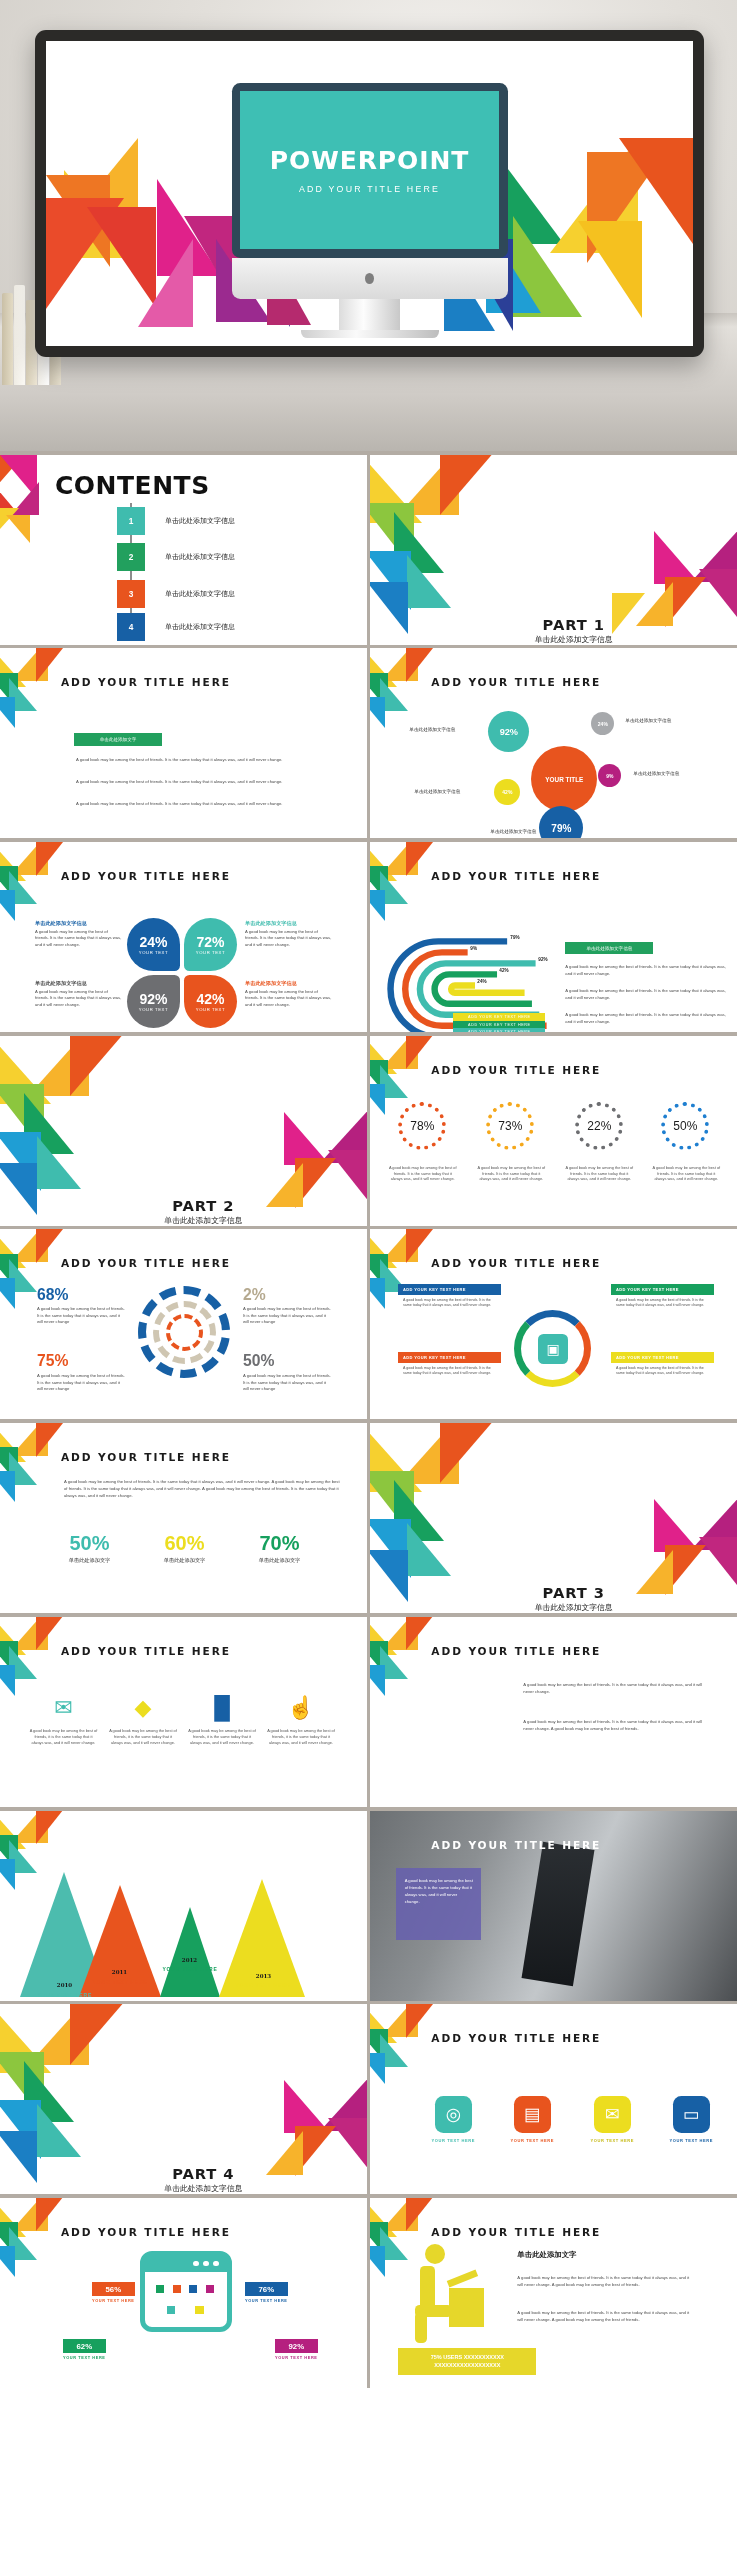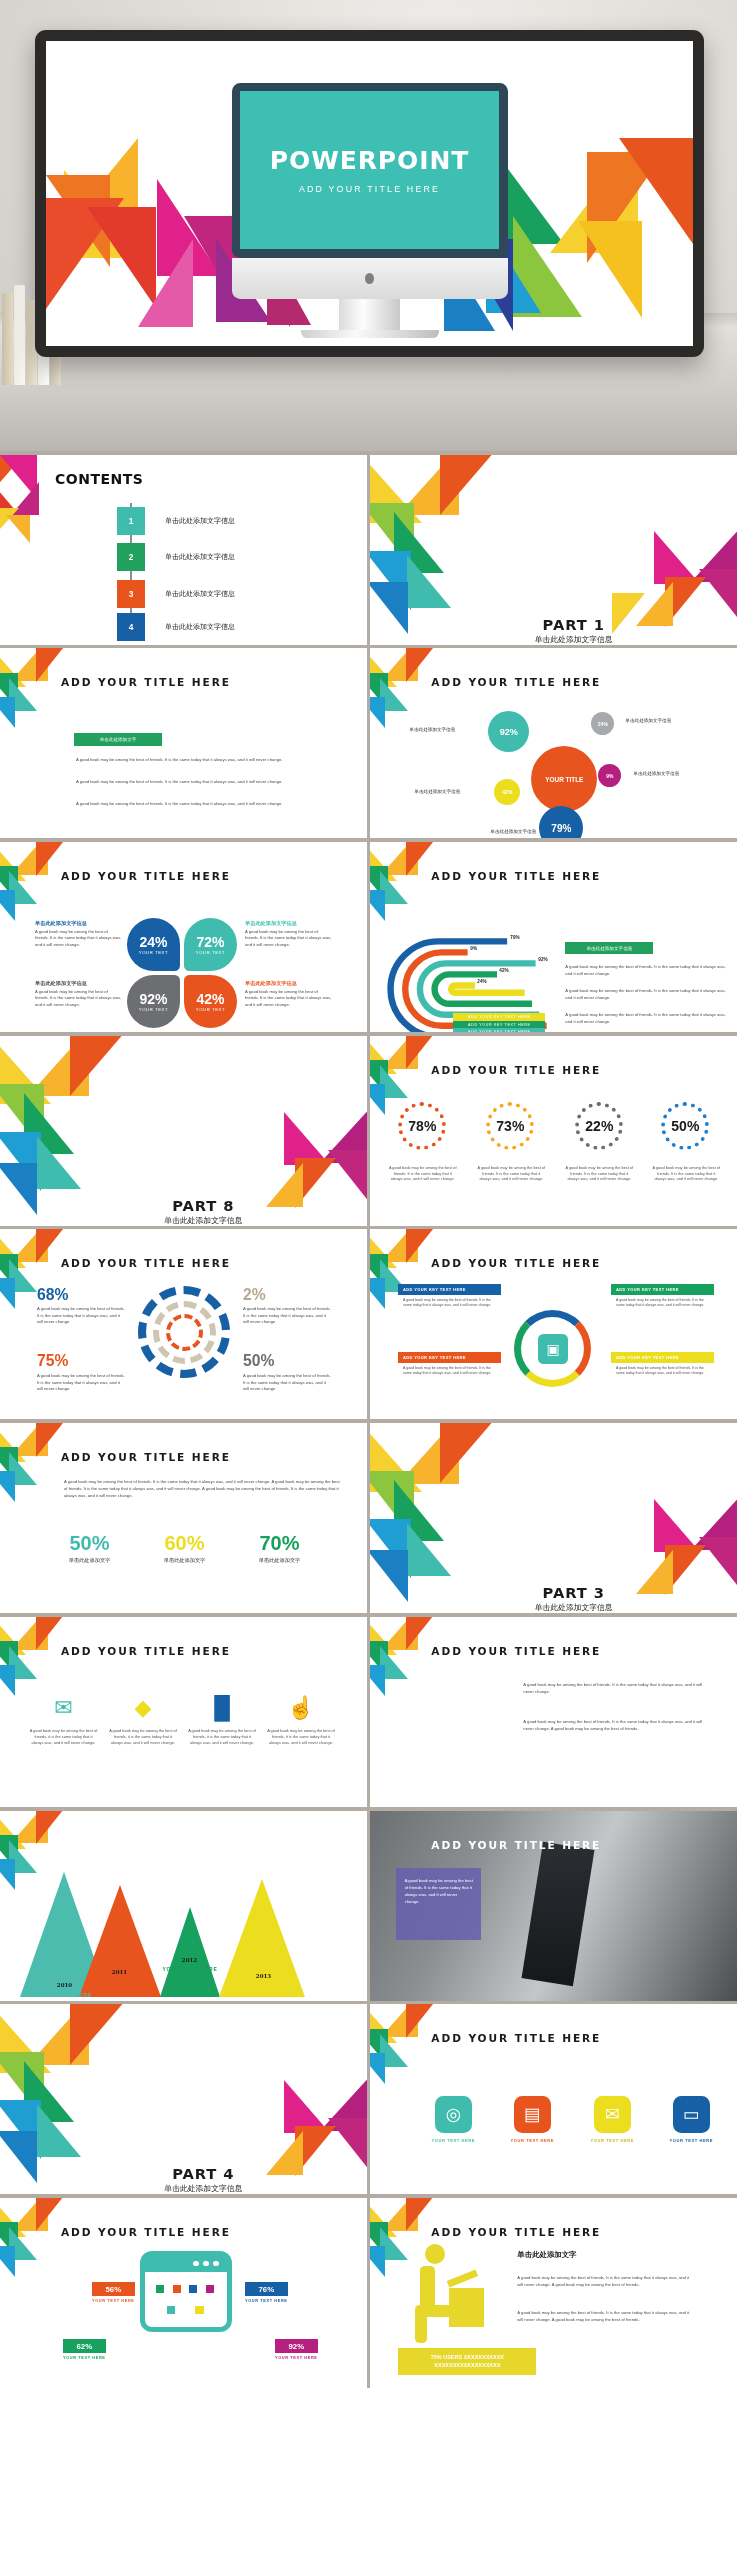--- a/index.html
+++ b/index.html
@@ -47,21 +47,21 @@
     font-weight:bold;font-size:10.6px;letter-spacing:1.9px;color:#1b1b1b;}
   .corner-tl{position:absolute;left:-5.5px;top:-3.7px;width:59px;height:57px;}
   .tri{position:absolute;width:0;height:0;}
 
   .body-txt{font-size:4.2px;line-height:1.55;color:#4a4a4a;}
   .cn{font-family:"DejaVu Sans",sans-serif;}
   .grn-btn{background:#22a05e;color:#fff;font-size:4.6px;padding:3.7px 0;text-align:center;}
 
   
   .contents-h{position:absolute;left:55px;top:16.6px;font-family:"DejaVu Sans",sans-serif;
-    font-weight:bold;font-size:14px;color:#111;letter-spacing:0.5px;}
+    font-weight:bold;font-size:25px;color:#111;letter-spacing:0.5px;}
   .c-line{position:absolute;left:130px;top:48px;width:1.5px;height:122px;background:#8d8d8d;}
   .c-row{position:absolute;left:117px;display:flex;align-items:center;gap:20px;}
   .c-num{width:28px;height:28px;display:flex;align-items:center;justify-content:center;
     color:#fff;font-size:8.3px;font-weight:bold;}
   .c-lbl{font-size:7px;color:#1a1a1a;font-family:"DejaVu Sans",sans-serif;white-space:nowrap;}
 
   
   .part-w{position:absolute;left:0;top:0;width:100%;height:100%;
     display:flex;flex-direction:column;align-items:center;justify-content:flex-end;margin-left:20px;}
   .part-n{font-family:"DejaVu Sans",sans-serif;font-weight:bold;font-size:14.7px;color:#1b1b1b;letter-spacing:0.9px;}
@@ -77,21 +77,21 @@
     align-items:center;justify-content:center;color:#fff;}
   .petal .pv{font-size:14px;font-weight:bold;}
   .petal .pt{font-size:4.2px;letter-spacing:0.6px;}
   .rb-val{position:absolute;font-size:4.6px;font-weight:bold;color:#1b1b1b;}
   .rb-key{position:absolute;height:8.3px;color:#fff;font-size:3.7px;letter-spacing:0.6px;
     display:flex;align-items:center;justify-content:center;}
 
   
   .ring{position:absolute;width:48px;height:48px;border-radius:50%;
     display:flex;align-items:center;justify-content:center;}
-  .ring .rv{font-size:14px;font-weight:bold;color:#1b1b1b;}
+  .ring .rv{font-size:12px;font-weight:normal;color:#1b1b1b;}
   .ring-cap{position:absolute;width:68px;font-size:3.9px;line-height:1.5;color:#555;text-align:center;}
 
   
   .bigpct{font-size:15.7px;font-weight:bold;}
 
   
   .kcard{position:absolute;width:103px;}
   .kcard .kt{font-size:4px;font-weight:bold;color:#fff;padding:2.8px 4.6px;letter-spacing:0.4px;}
   .kcard .kb{font-size:3.6px;line-height:1.5;color:#555;padding:2.8px 4.6px;}
 
@@ -402,21 +402,21 @@
         <div class="tri" style="border-left:41px solid transparent;border-top:52px solid #1b7fc4;left:-3.7px;top:127px;"></div>
       </div>
       <div>
         <div class="tri" style="border-left:52px solid transparent;border-bottom:57px solid #b5207f;right:-5.5px;top:70px;"></div>
         <div class="tri" style="border-right:46px solid transparent;border-bottom:53px solid #e0218a;right:37px;top:76px;"></div>
         <div class="tri" style="border-left:42px solid transparent;border-top:53px solid #c1267f;right:-3.7px;top:114px;"></div>
         <div class="tri" style="border-right:41px solid transparent;border-top:50px solid #e8541e;right:31px;top:122px;"></div>
         <div class="tri" style="border-left:37px solid transparent;border-bottom:44px solid #f7b32b;right:64px;top:127px;"></div>
       </div>
       <div class="part-w">
-        <div class="part-n">PART 8</div>
+        <div class="part-n">PART 2</div>
         <div class="part-s cn">单击此处添加文字信息</div>
       </div>
     </div>
 
     <div class="slide">
       <div class="corner-tl">
         <div class="tri" style="border-right:41px solid transparent;border-bottom:46px solid #f6d02f;left:-9.2px;top:-3.7px;"></div>
         <div class="tri" style="border-left:37px solid transparent;border-bottom:42px solid #f7b32b;left:16.6px;top:-5.5px;"></div>
         <div class="tri" style="border-right:31px solid transparent;border-top:39px solid #e8541e;left:41px;top:-1.8px;"></div>
         <div class="tri" style="border-left:31px solid transparent;border-top:37px solid #17a05e;left:-7.4px;top:28px;"></div>

